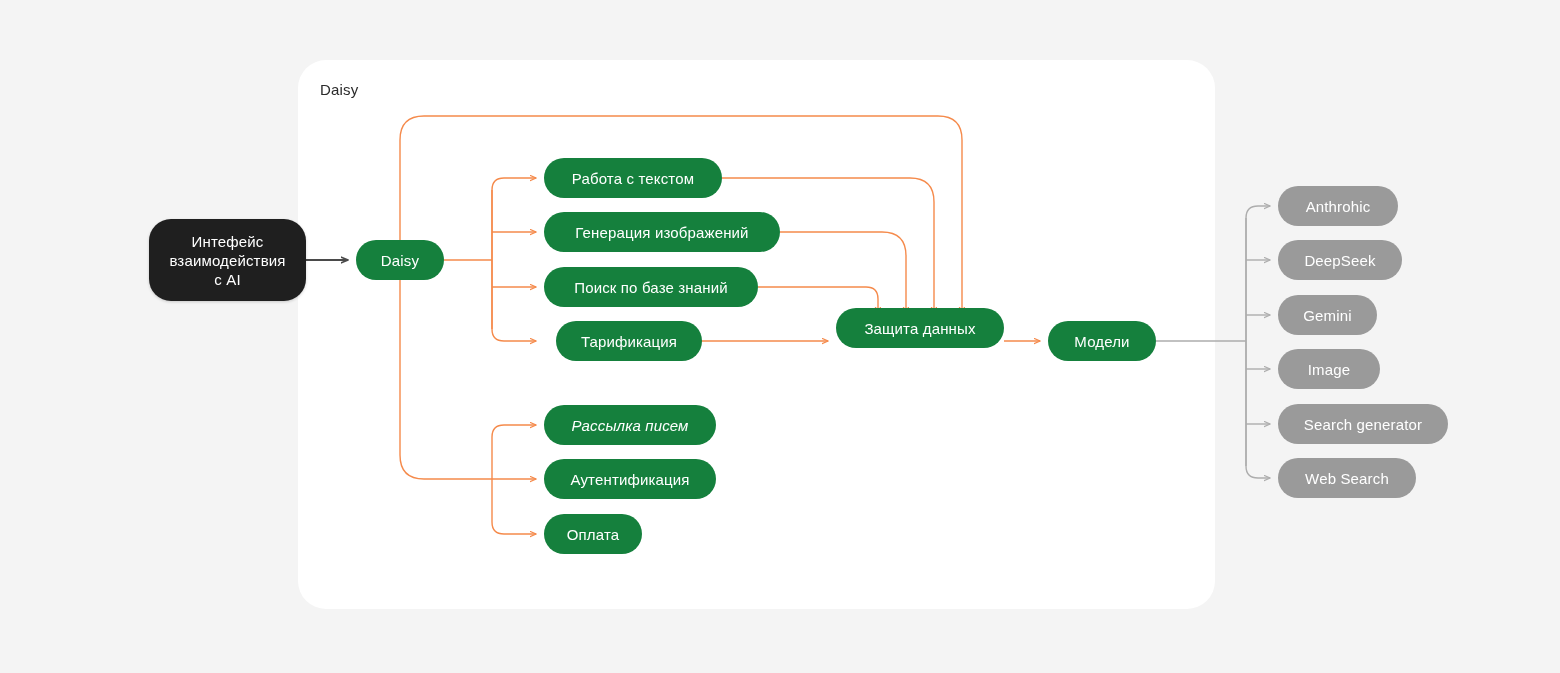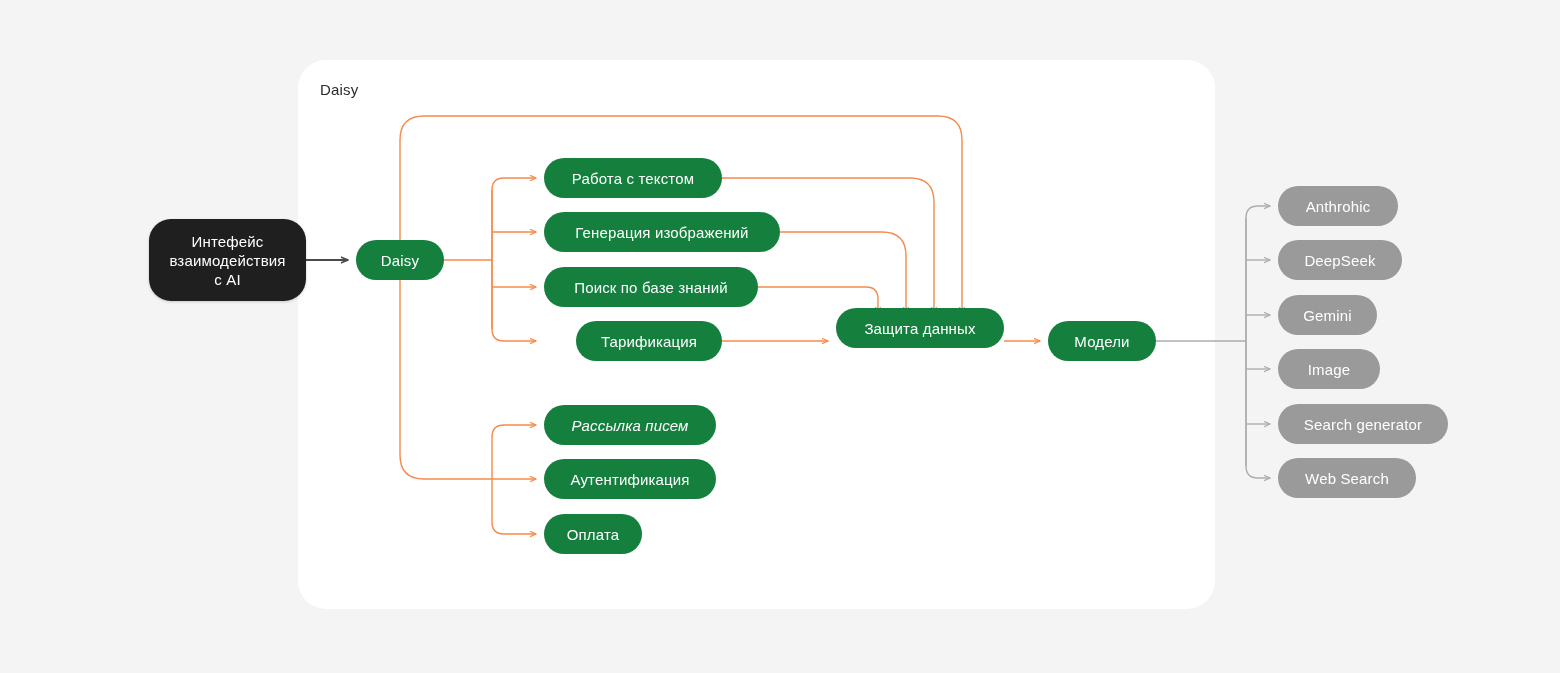--- a/index.html
+++ b/index.html
@@ -141,21 +141,21 @@
       <div>взаимодействия</div>
       <div>с AI</div>
     </div>
   </div>
 
   <div class="node orange" style="left:356px;top:240px;width:88px;">Daisy</div>
 
   <div class="node orange" style="left:544px;top:158px;width:178px;">Работа с текстом</div>
   <div class="node orange" style="left:544px;top:212px;width:236px;">Генерация изображений</div>
   <div class="node orange" style="left:544px;top:267px;width:214px;">Поиск по базе знаний</div>
-  <div class="node orange" style="left:576px;top:321px;width:146px;">Тарификация</div>
+  <div class="node orange" style="left:556px;top:321px;width:146px;">Тарификация</div>
 
   <div class="node orange" style="left:544px;top:405px;width:172px;font-style:italic;">Рассылка писем</div>
   <div class="node orange" style="left:544px;top:459px;width:172px;">Аутентификация</div>
   <div class="node orange" style="left:544px;top:514px;width:98px;">Оплата</div>
 
   <div class="node orange" style="left:836px;top:308px;width:168px;text-align:center;">Защита данных</div>
   <div class="node orange" style="left:1048px;top:321px;width:108px;">Модели</div>
 
   <div class="node gray" style="left:1278px;top:186px;width:120px;">Anthrohic</div>
   <div class="node gray" style="left:1278px;top:240px;width:124px;">DeepSeek</div>

